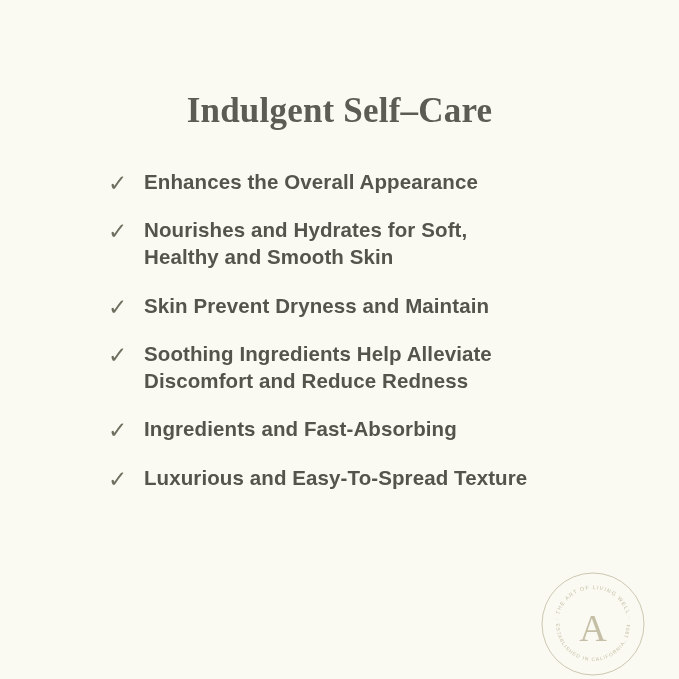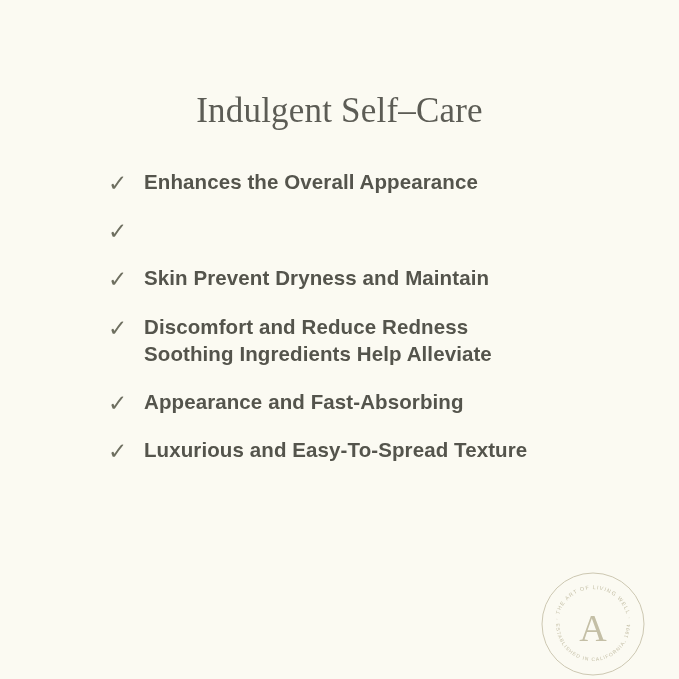--- a/index.html
+++ b/index.html
@@ -21,21 +21,21 @@
     box-sizing: border-box;
   }
   .headline {
     text-align: center;
     padding-top: 66px;
     font-family: "Liberation Serif", serif;
     color: #5c5c55;
     font-size: 35px;
     line-height: 1.27;
     letter-spacing: 0.2px;
-    font-weight: 400;
+    font-weight: 700;
   }
   .headline .line {
     display: block;
   }
   .benefits {
     margin: 34px 0 0 0;
     padding: 0 60px 0 108px;
     list-style: none;
   }
   .benefit {
@@ -91,41 +91,45 @@
 
     <li class="benefit">
       <span class="check">✓</span>
       <span class="benefit-text">
         <span class="line">Enhances the Overall Appearance</span>
       </span>
     </li>
 
     <li class="benefit">
       <span class="check">✓</span>
+      <span class="benefit-text">
+        <span class="line">Nourishes and Hydrates for Soft,</span>
+        <span class="line">Healthy and Smooth Skin</span>
+      </span>
     </li>
 
     <li class="benefit">
       <span class="check">✓</span>
       <span class="benefit-text">
         <span class="line">Skin Prevent Dryness and Maintain</span>
       </span>
     </li>
 
     <li class="benefit">
       <span class="check">✓</span>
       <span class="benefit-text">
+        <span class="line">Soothing Ingredients Help Alleviate</span>
         <span class="line">Discomfort and Reduce Redness</span>
-        <span class="line">Soothing Ingredients Help Alleviate</span>
       </span>
     </li>
 
     <li class="benefit">
       <span class="check">✓</span>
       <span class="benefit-text">
-        <span class="line">Appearance and Fast-Absorbing</span>
+        <span class="line">Ingredients and Fast-Absorbing</span>
       </span>
     </li>
 
     <li class="benefit">
       <span class="check">✓</span>
       <span class="benefit-text">
         <span class="line">Luxurious and Easy-To-Spread Texture</span>
       </span>
     </li>
 

